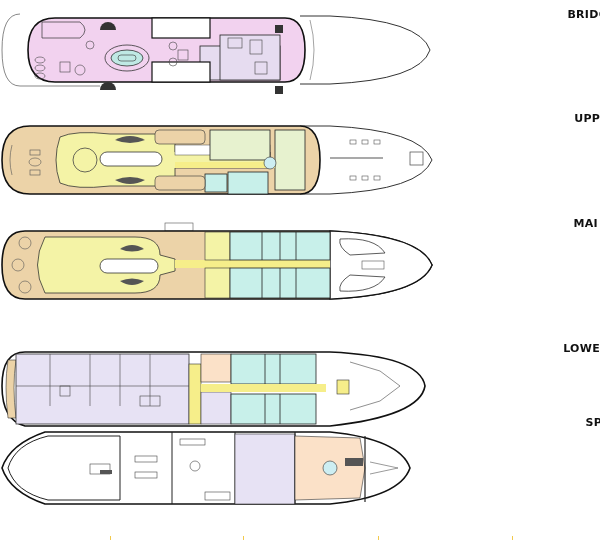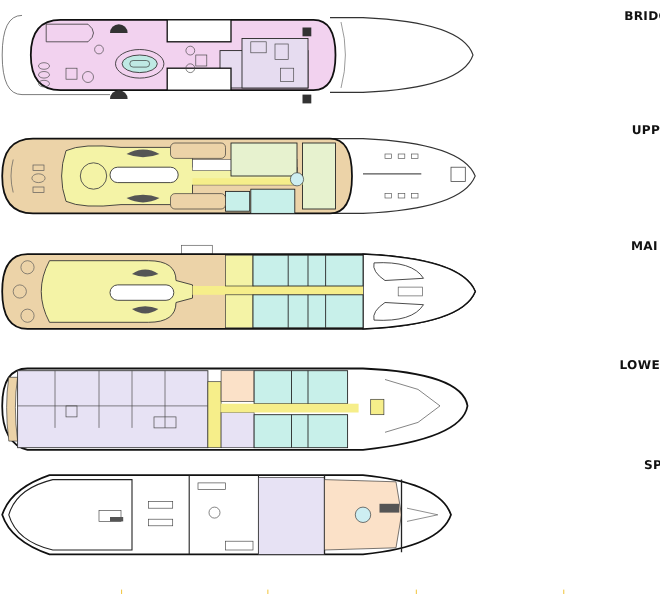--- a/index.html
+++ b/index.html
@@ -116,21 +116,21 @@
         <circle cx="18" cy="50" r="6"></circle>
         <circle cx="25" cy="72" r="6"></circle>
       <rect x="362" y="46" width="22" height="8"></rect>
     </g>
     <path d="M120,34 q12,-8 24,0 q-12,5 -24,0 Z" fill="#555"></path>
       <path d="M120,66 q12,8 24,0 q-12,-5 -24,0 Z" fill="#555"></path>
   </svg>
   <div class="deck-label" style="top:2px;right:2px">MAI</div>
 </div>
 
-<div class="deck" style="top:319px;height:100px">
+<div class="deck" style="top:336px;height:100px">
   <svg width="520" height="100" viewBox="0 0 520 100">
     <path d="M25,16 L330,16 Q420,20 425,50 Q420,80 330,90 L25,90 Q2,84 2,50 Q2,16 25,16 Z" fill="#fff" stroke="#111" stroke-width="1.6"></path>
     <path d="M8,24 Q4,50 8,82 L16,82 Q12,50 16,24 Z" fill="#ecd3a8" stroke="#333" stroke-width="0.6"></path>
     <rect x="16" y="18" width="173" height="70" fill="#e7e2f4" stroke="#333" stroke-width="0.8"></rect>
     <rect x="189" y="28" width="12" height="60" fill="#f6ee8a" stroke="#333" stroke-width="0.6"></rect>
     <rect x="201" y="18" width="30" height="28" fill="#fbe1c8" stroke="#333" stroke-width="0.6"></rect>
     <rect x="201" y="56" width="30" height="32" fill="#e7e2f4" stroke="#333" stroke-width="0.6"></rect>
     <rect x="231" y="18" width="85" height="30" fill="#c8f0ea" stroke="#222" stroke-width="0.8"></rect>
     <rect x="231" y="58" width="85" height="30" fill="#c8f0ea" stroke="#222" stroke-width="0.8"></rect>
     <rect x="201" y="48" width="125" height="8" fill="#f6ee8a" stroke="none"></rect>

